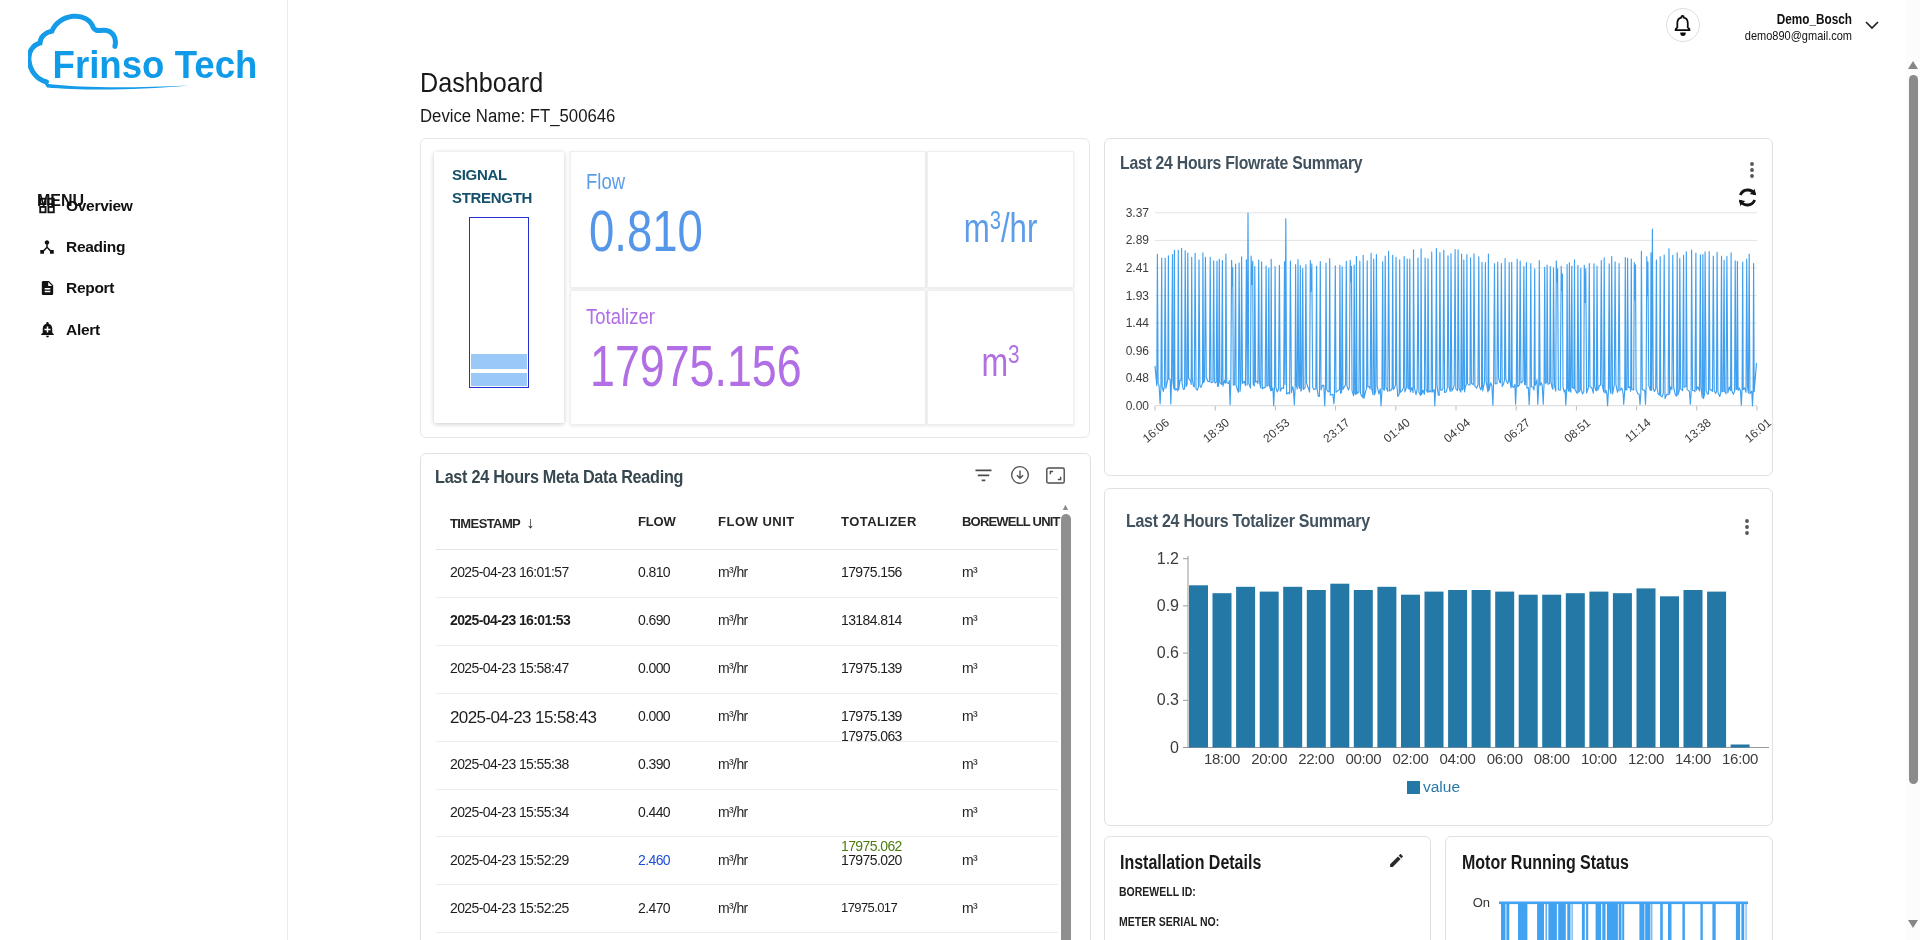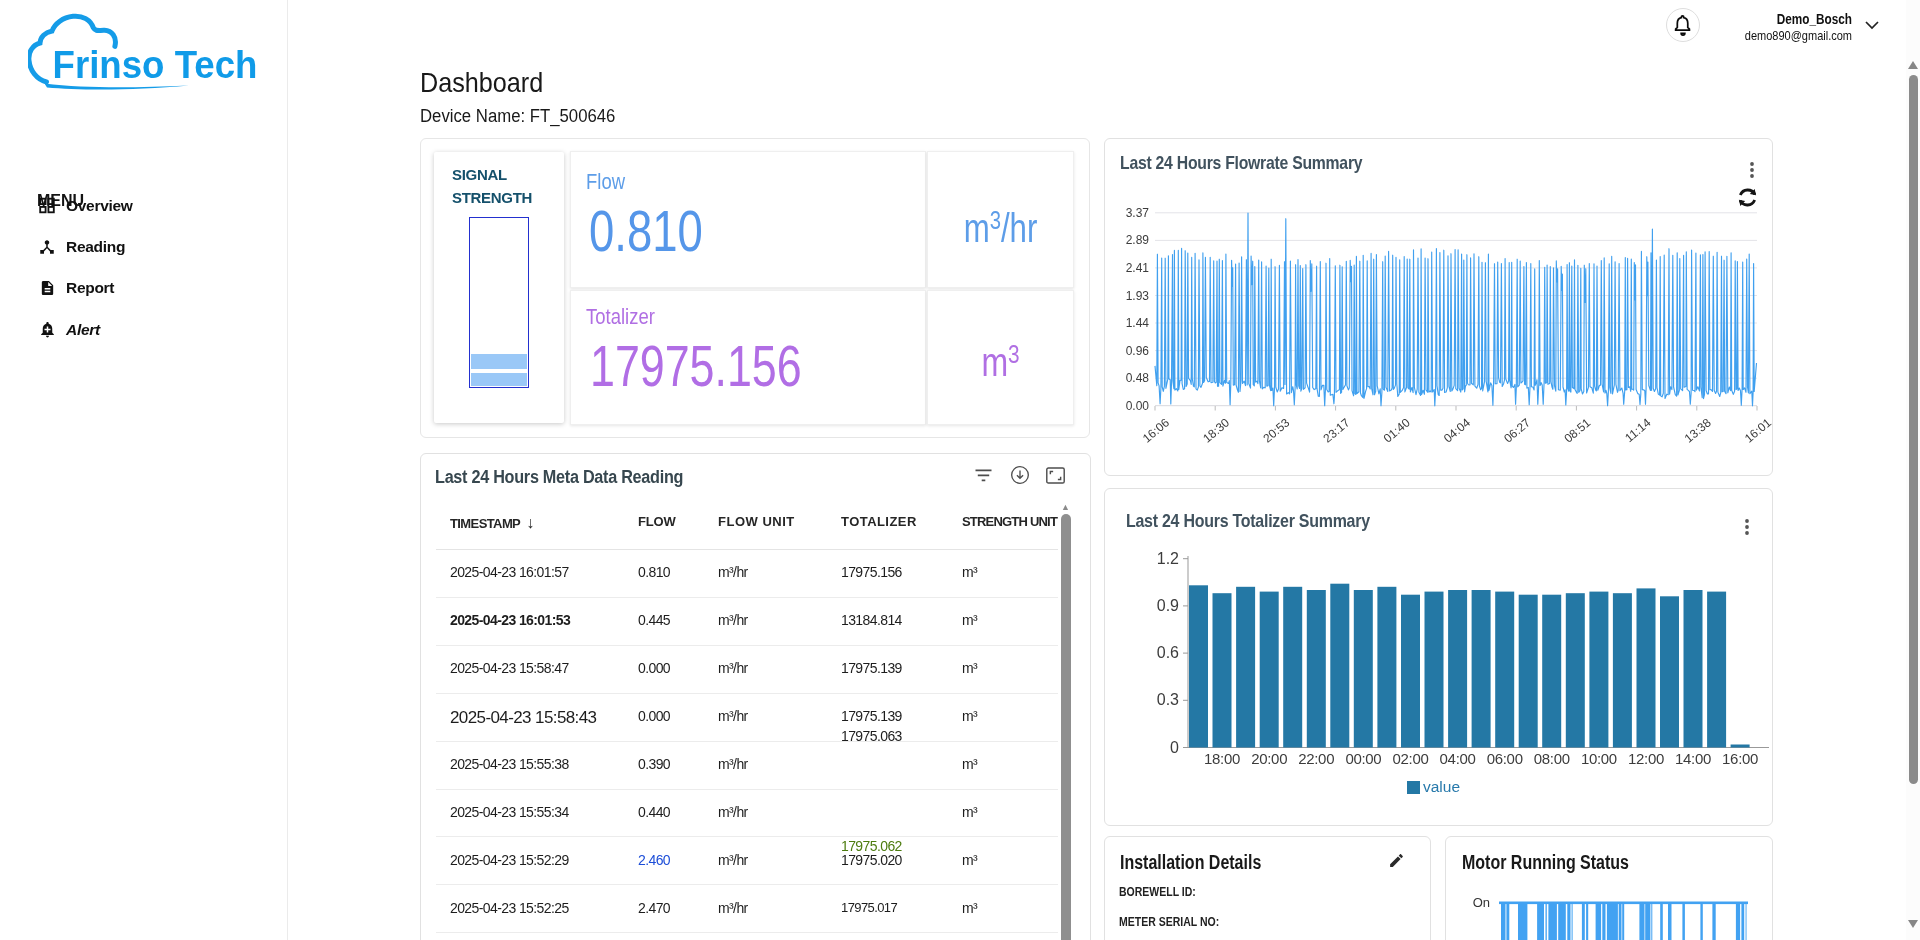--- a/index.html
+++ b/index.html
@@ -33,21 +33,21 @@
 
 <svg class="abs" style="left:39px;top:279px" width="17" height="18" viewBox="0 0 24 24" fill="#111">
     <path d="M14 2H6c-1.1 0-2 .9-2 2v16c0 1.1.9 2 2 2h12c1.1 0 2-.9 2-2V8l-6-6zm2 16H8v-2h8v2zm0-4H8v-2h8v2zm-3-5V3.5L18.5 9H13z"></path>
   </svg>
 <div class="abs" style="left:66px;top:279px;font-size:15.5px;font-weight:bold;color:#111;letter-spacing:-0.3px;">Report</div>
 
 <svg class="abs" style="left:38px;top:320px" width="19" height="19" viewBox="0 0 24 24" fill="#111">
     <path d="M12 22c1.1 0 2-.9 2-2h-4c0 1.1.9 2 2 2zm6-6v-5c0-3.07-1.63-5.64-4.5-6.32V4c0-.83-.67-1.5-1.5-1.5s-1.5.67-1.5 1.5v.68C7.64 5.36 6 7.92 6 11v5l-2 2v1h16v-1l-2-2z"></path>
     <path d="M12 8.2v7.6M8.2 12h7.6" stroke="#fff" stroke-width="1.9"></path>
   </svg>
-<div class="abs" style="left:66px;top:321px;font-size:15.5px;font-weight:bold;color:#111;letter-spacing:-0.3px;font-style:italic;">Alert</div>
+<div class="abs" style="left:66px;top:321px;font-size:15.5px;font-weight:bold;color:#111;letter-spacing:-0.3px;">Alert</div>
 
 <div class="abs" style="left:1666px;top:8px;width:34px;height:34px;border:1px solid #dedede;border-radius:50%;"></div>
 <svg class="abs" style="left:1672px;top:13px" width="22" height="24" viewBox="0 0 24 24" fill="#0a0a0a">
     <path d="M12 23c1.1 0 2-.9 2-2h-4c0 1.1.9 2 2 2zm7-5.5v-1l-1.8-1.8V10c0-3-1.6-5.4-4.4-6V3.2c0-.7-.6-1.2-1.3-1.2s-1.3.5-1.3 1.2V4c-2.8.6-4.4 3-4.4 6v4.7L4 16.5v1h15z" fill="none" stroke="#0a0a0a" stroke-width="1.9"></path>
   </svg>
 <div class="abs" style="left:1600px;top:10px;width:252px;text-align:right;font-size:15.5px;font-weight:bold;color:#0f0f0f;transform:scaleX(0.76);transform-origin:100% 0;">Demo_Bosch</div>
 <div class="abs" style="left:1600px;top:28px;width:252px;text-align:right;font-size:13.5px;color:#111;transform:scaleX(0.815);transform-origin:100% 0;">demo890@gmail.com</div>
 <svg class="abs" style="left:1864px;top:20px" width="16" height="11" viewBox="0 0 16 11">
     <path d="M2 2l6 6 6-6" fill="none" stroke="#222" stroke-width="1.7"></path>
   </svg>
@@ -87,30 +87,30 @@
   </svg>
 <svg class="abs" style="left:1046px;top:467px" width="19" height="17" viewBox="0 0 24 21" fill="none" stroke="#4d4d4d" stroke-width="1.8">
     <rect x="1" y="1" width="22" height="19" rx="2"></rect>
     <path d="M5.5 9V5.5H9M18.5 12v3.5H15"></path>
   </svg>
 
 <div class="abs" style="left:450px;top:514px;font-size:13px;font-weight:bold;color:#262626;letter-spacing:-0.6px;">TIMESTAMP<span style="letter-spacing:0"></span>&nbsp; <span style="font-weight:normal;font-size:16px;">↓</span></div>
 <div class="abs" style="left:638px;top:514px;font-size:13px;font-weight:bold;color:#262626;letter-spacing:-0.2px;">FLOW</div>
 <div class="abs" style="left:718px;top:514px;font-size:13px;font-weight:bold;color:#262626;letter-spacing:0.5px;">FLOW UNIT</div>
 <div class="abs" style="left:841px;top:514px;font-size:13px;font-weight:bold;color:#262626;letter-spacing:0.45px;">TOTALIZER</div>
-<div class="abs" style="left:962px;top:514px;font-size:13px;font-weight:bold;color:#262626;letter-spacing:-0.8px;">STRENGTH UNIT</div>
+<div class="abs" style="left:962px;top:514px;font-size:13px;font-weight:bold;color:#262626;letter-spacing:-0.8px;">BOREWELL UNIT</div>
 <div class="abs" style="left:436px;top:549px;width:622px;height:1px;background:#e4e4e4;"></div>
 <div class="abs" style="left:450px;top:564px;font-size:14px;color:#1d1d1d;letter-spacing:-0.6px;">2025-04-23 16:01:57</div>
 <div class="abs" style="left:638px;top:564px;font-size:14px;color:#1d1d1d;letter-spacing:-0.6px;">0.810</div>
 <div class="abs" style="left:718px;top:564px;font-size:14px;color:#1d1d1d;letter-spacing:-0.6px;">m³/hr</div>
 <div class="abs" style="left:841px;top:564px;font-size:14px;color:#1d1d1d;letter-spacing:-0.6px;">17975.156</div>
 <div class="abs" style="left:962px;top:564px;font-size:14px;color:#1d1d1d;letter-spacing:-0.6px;">m³</div>
 <div class="abs" style="left:436px;top:597px;width:622px;height:1px;background:#ececec;"></div>
 <div class="abs" style="left:450px;top:612px;font-size:14px;color:#1d1d1d;letter-spacing:-0.6px;font-weight:bold;">2025-04-23 16:01:53</div>
-<div class="abs" style="left:638px;top:612px;font-size:14px;color:#1d1d1d;letter-spacing:-0.6px;">0.445</div>
+<div class="abs" style="left:638px;top:612px;font-size:14px;color:#1d1d1d;letter-spacing:-0.6px;">0.690</div>
 <div class="abs" style="left:718px;top:612px;font-size:14px;color:#1d1d1d;letter-spacing:-0.6px;">m³/hr</div>
 <div class="abs" style="left:841px;top:612px;font-size:14px;color:#1d1d1d;letter-spacing:-0.6px;">13184.814</div>
 <div class="abs" style="left:962px;top:612px;font-size:14px;color:#1d1d1d;letter-spacing:-0.6px;">m³</div>
 <div class="abs" style="left:436px;top:645px;width:622px;height:1px;background:#ececec;"></div>
 <div class="abs" style="left:450px;top:660px;font-size:14px;color:#1d1d1d;letter-spacing:-0.6px;">2025-04-23 15:58:47</div>
 <div class="abs" style="left:638px;top:660px;font-size:14px;color:#1d1d1d;letter-spacing:-0.6px;">0.000</div>
 <div class="abs" style="left:718px;top:660px;font-size:14px;color:#1d1d1d;letter-spacing:-0.6px;">m³/hr</div>
 <div class="abs" style="left:841px;top:660px;font-size:14px;color:#1d1d1d;letter-spacing:-0.6px;">17975.139</div>
 <div class="abs" style="left:962px;top:660px;font-size:14px;color:#1d1d1d;letter-spacing:-0.6px;">m³</div>
 <div class="abs" style="left:436px;top:693px;width:622px;height:1px;background:#ececec;"></div>

